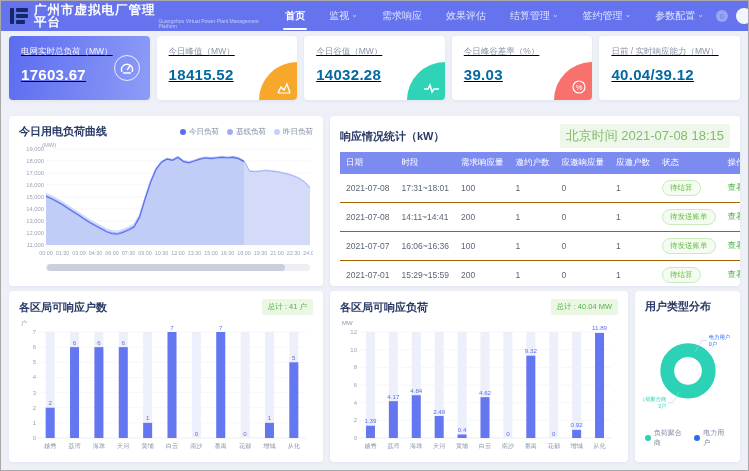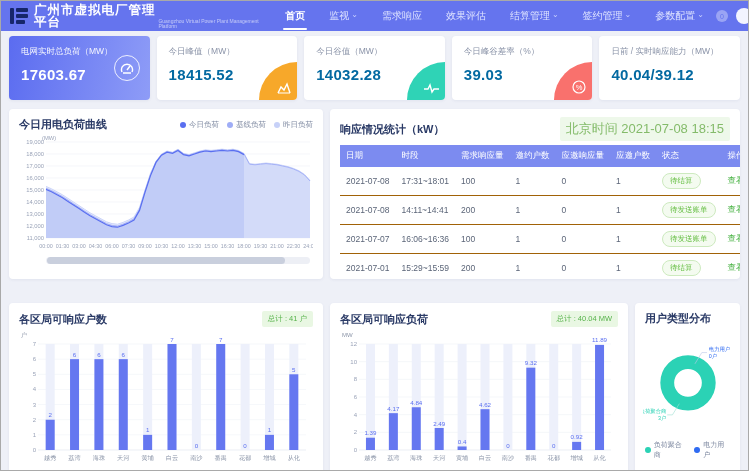--- a/index.html
+++ b/index.html
@@ -20,31 +20,31 @@
   .nav-item .caret{font-size:8px;line-height:1;margin-top:-3px;color:#c9d0ff;}
   .nav-item.active{color:#ffffff;font-weight:bold;text-align:right;}
   .nav-item.active::after{content:"";position:absolute;left:10px;right:10px;bottom:1px;height:2px;background:#ffffff;border-radius:1px;}
   .nav-right{margin-left:auto;display:flex;align-items:center;gap:8px;}
   .nav-badge{width:12px;height:12px;border-radius:50%;background:rgba(255,255,255,.35);color:#6574ee;font-size:7px;display:flex;align-items:center;justify-content:center;}
   .nav-avatar{width:16px;height:16px;border-radius:50%;background:#f2f4ff;margin-right:-12px;}
   
   .main{background:#eef0f7;padding:5px 8px;height:439px;}
   .card{background:#ffffff;border-radius:4px;box-shadow:0 1px 3px rgba(80,90,140,.08);}
   
-  .kpi-row{display:flex;gap:7px;margin-bottom:9px;}
+  .kpi-row{display:flex;gap:7px;margin-bottom:16px;text-decoration:underline;}
   .kpi-card{flex:1;height:64px;position:relative;padding:10px 12px;overflow:hidden;}
   .kpi-label{font-size:8.5px;color:#8a93a8;margin-bottom:8px;white-space:nowrap;}
   .kpi-value{font-size:15px;font-weight:bold;color:#0369a1;letter-spacing:.3px;}
   .kpi-primary{background:linear-gradient(100deg,#5b6cf0 0%,#8e9cf7 100%);}
   .kpi-primary .kpi-label{color:rgba(255,255,255,.92);}
   .kpi-primary .kpi-value{color:#ffffff;}
   .kpi-circle-icon{position:absolute;right:10px;top:50%;transform:translateY(-50%);width:26px;height:26px;border:1.5px solid rgba(255,255,255,.85);border-radius:50%;display:flex;align-items:center;justify-content:center;}
   .kpi-corner{position:absolute;right:0;bottom:0;width:38px;height:38px;border-top-left-radius:100%;display:flex;align-items:flex-end;justify-content:flex-end;padding:0 6px 6px 0;}
   
-  .row2{display:flex;gap:7px;margin-bottom:24px;}
+  .row2{display:flex;gap:7px;margin-bottom:5px;}
   .row2 .card{height:170px;padding:8px 10px;}
   .card-line{width:314px;flex:0 0 auto;}
   .card-table{flex:1;overflow:hidden;}
   .card-head{display:flex;align-items:center;justify-content:space-between;margin-bottom:2px;}
   .card-title{font-size:11px;font-weight:bold;color:#2a3a66;}
   .legend{display:flex;gap:8px;align-items:center;}
   .legend-item{display:flex;align-items:center;gap:3px;font-size:7.5px;color:#7d88a0;cursor:pointer;}
   .legend-dot{width:6px;height:6px;border-radius:50%;}
   .scrollbar{position:relative;height:7px;background:#edeff5;border-radius:3.5px;margin:3px 0 0 27px;width:264px;}
   .scrollbar-handle{position:absolute;left:1px;top:0;height:7px;width:90%;background:#c9cfdd;border-radius:3.5px;cursor:grab;}

